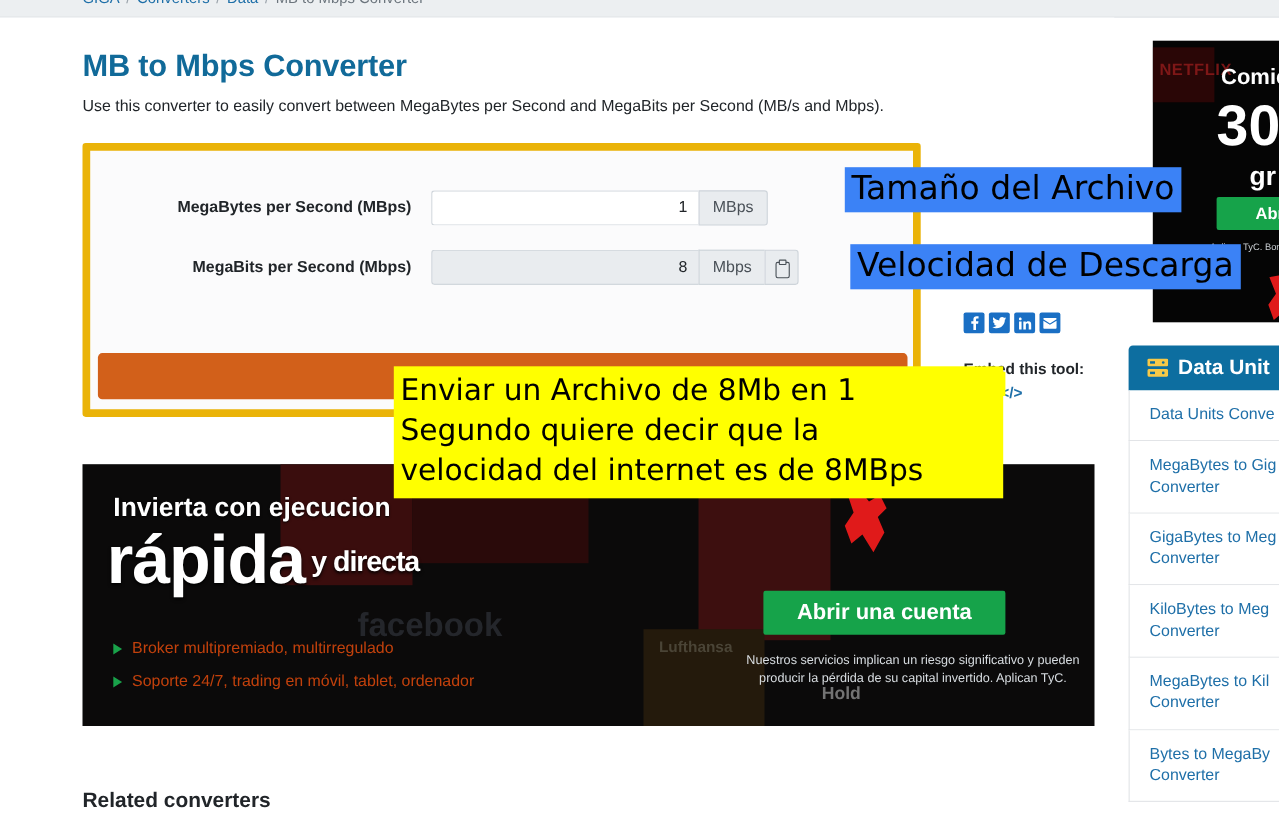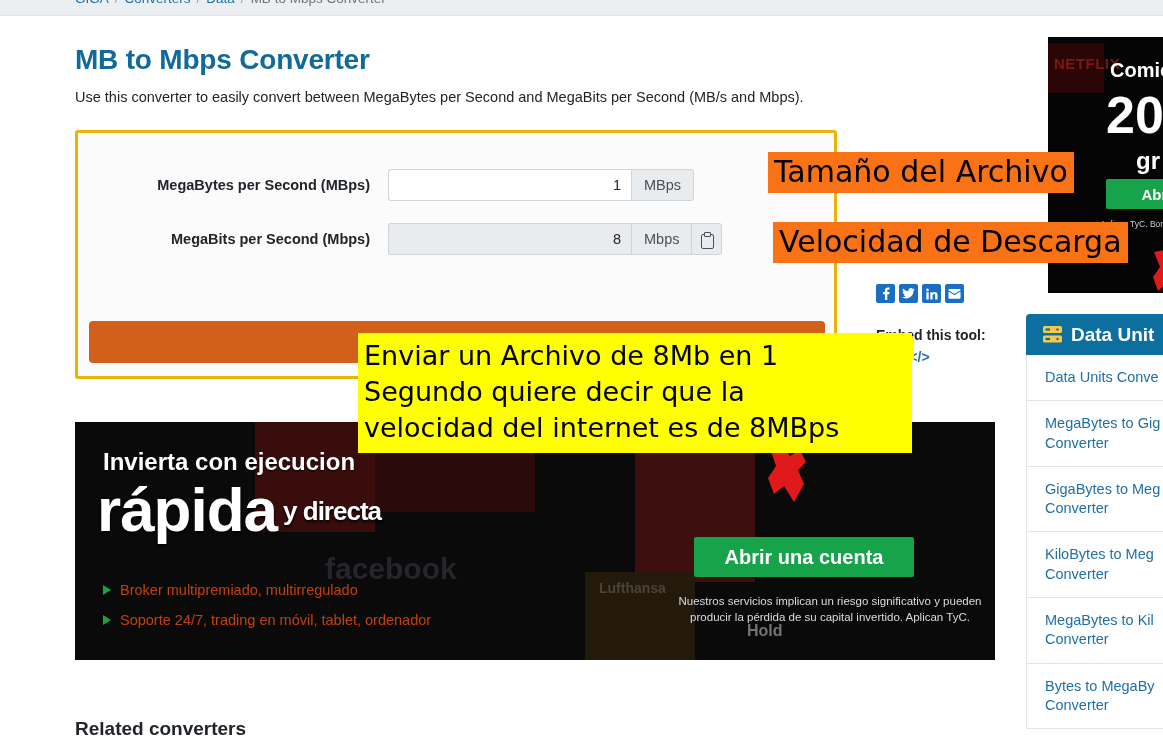--- a/index.html
+++ b/index.html
@@ -33,21 +33,21 @@
     font-size:28px; font-weight:bold; color:#116a99; letter-spacing:-0.2px;
   }
   .lede {
     position:absolute; left:75px; top:73px; margin:0;
     font-size:14.5px; color:#212529;
   }
 
   
   .conv-card {
     position:absolute; left:75px; top:114px; width:762px; height:249px;
-    background:#fbfbfc; border:3px solid #eab308; border-radius:3px;
+    background:#fbfbfc; border:7px solid #eab308; border-radius:3px;
   }
   .row { position:absolute; display:flex; align-items:center; }
   .row-1 { left:0; top:36px; width:745px; }
   .row-2 { left:0; top:90px; width:745px; }
   .field-label {
     width:310px; text-align:right; padding-right:18px;
     font-size:14.5px; font-weight:bold; color:#212529;
   }
   .input-group { display:flex; align-items:stretch; height:32px; }
   .text-input {
@@ -167,21 +167,21 @@
   .ta-l2 { position:absolute; left:58px; top:48px; color:#fff; font-size:52px; font-weight:bold; }
   .ta-l3 { position:absolute; left:88px; top:110px; color:#fff; font-size:24px; font-weight:bold; }
   .ta-cta { position:absolute; left:58px; top:142px; width:120px; height:30px; background:#16a34a;
             color:#fff; font-size:15px; font-weight:bold; display:flex; align-items:center;
             justify-content:center; cursor:pointer; border-radius:2px; }
   .ta-disc { position:absolute; left:52px; top:182px; width:120px; color:#c9ced2; font-size:8.5px; line-height:1.3; }
   .ta-bull { position:absolute; left:98px; top:212px; width:48px; height:52px; }
 
   
   .hl {
-    position:absolute; background:#f97316; color:#000;
+    position:absolute; background:#3b82f6; color:#000;
     font-family:"DejaVu Sans", sans-serif; white-space:nowrap;
   }
   .hl-1 { left:768px; top:152px; font-size:30px; padding:2px 6px 4px 6px; }
   .hl-2 { left:773px; top:222px; font-size:30px; padding:2px 6px 4px 6px; }
   .hl-block {
     position:absolute; left:358px; top:333px; width:554px;
     background:#ffff00; color:#000; padding:5px 6px 7px 6px;
     font-family:"DejaVu Sans", sans-serif; font-size:27px; line-height:1.33;
   }
   .hl-cover-link { position:absolute; left:872px; top:338px; width:42px; height:22px; background:#ffff00; }
@@ -315,21 +315,21 @@
     <div class="sb-item">GigaBytes to Meg Converter</div>
     <div class="sb-item">KiloBytes to Meg Converter</div>
     <div class="sb-item">MegaBytes to Kil Converter</div>
     <div class="sb-item">Bytes to MegaBy Converter</div>
   </div>
 
   <div class="top-ad">
     <div class="ad-bg-blob" style="left:0;top:6px;width:56px;height:50px;background:#2a0606;"></div>
     <div class="netflix">NETFLIX</div>
     <div class="ta-l1">Comie</div>
-    <div class="ta-l2">20</div>
+    <div class="ta-l2">30</div>
     <div class="ta-l3">gr</div>
     <div class="ta-cta">Abrir u</div>
     <div class="ta-disc">Aplican TyC. Bono n la UE</div>
     <svg class="ta-bull" viewBox="0 0 48 52">
       <path d="M8 3 L19 1 L26 10 L34 5 L39 15 L32 22 L37 34 L29 49 L20 35 L12 42 L7 28 L14 18 Z" fill="#e01a1a"></path>
     </svg>
   </div>
 
   <div class="hl hl-1">Tamaño del Archivo</div>
   <div class="hl hl-2">Velocidad de Descarga</div>

